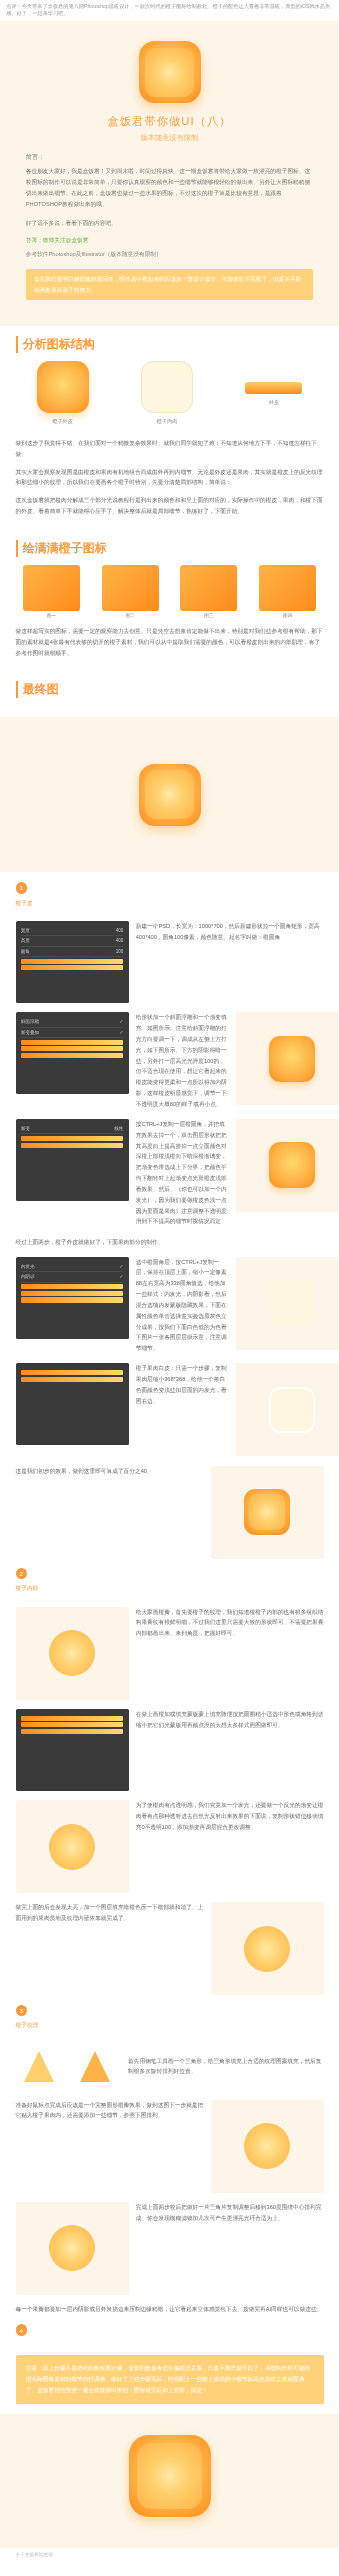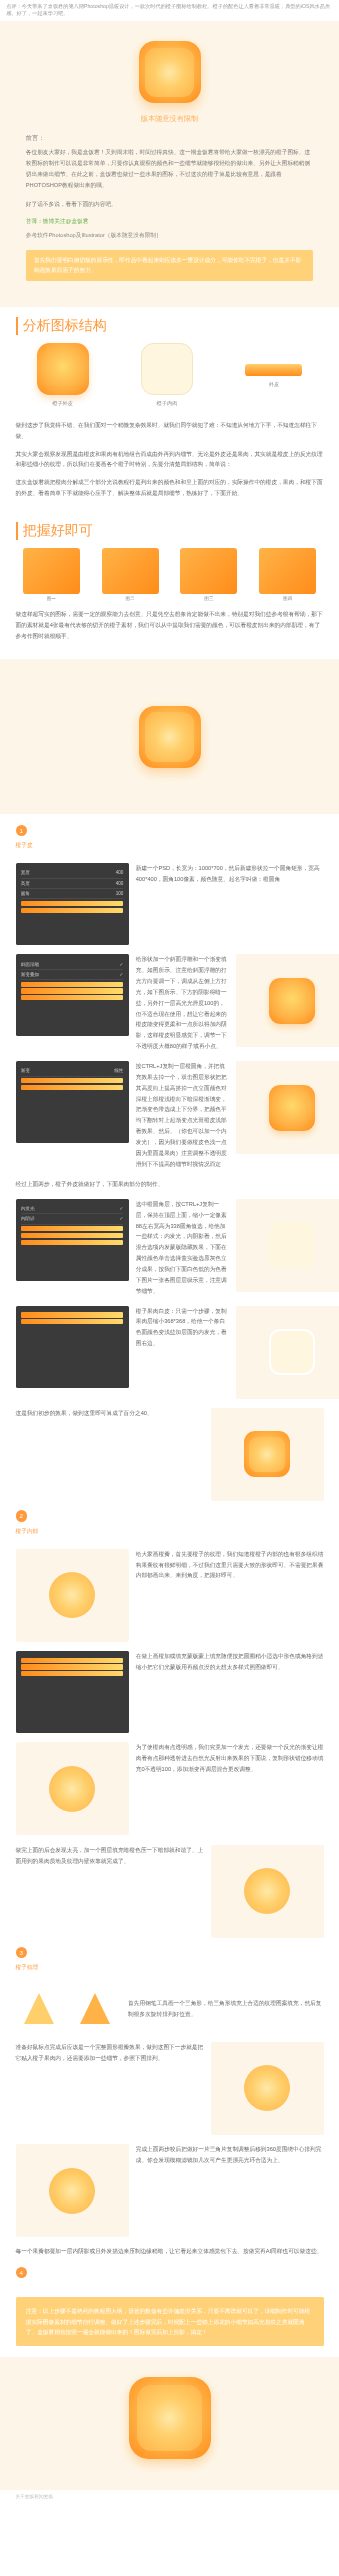--- a/index.html
+++ b/index.html
@@ -10,21 +10,21 @@
   .hero-icon { width: 62px; height: 62px; margin: 0 auto 10.3px; border-radius: 15.5px; background: radial-gradient(circle at 50% 45%, #ffd96b 0%, #ffb347 50%, #ff8c1a 100%); position: relative; box-shadow: 0 4.1px 10.3px rgba(255,140,0,.3); }
   .hero-icon::after { content:""; position:absolute; inset:6.2px; border-radius:11.3px; background: radial-gradient(circle, #ffe9a8 0%, #ffcf6b 40%, #ffb347 100%); }
   .hero-title { font-size: 11.3px; color: #ff9a3c; font-weight: 400; letter-spacing: 1px; margin-bottom: 4.1px; }
   .hero-sub { font-size: 7.2px; color: #ffb05c; margin-bottom: 10.3px; }
   .intro-label { font-size: 6.2px; color: #888; margin: 6.2px 0 4.1px; text-align: left; padding: 0 15.5px; }
   .intro-text { font-size: 5.7px; color: #777; line-height: 1.9; text-align: left; padding: 0 15.5px 8.2px; }
   .moss { font-size:5.7px; color:#6ab04c; padding:0 15.5px 6.2px; text-align:left;}
   .version { font-size:5.7px; color:#888; padding:0 15.5px 10.3px; text-align:left;}
   .hint-box { background:#ffd27a; color:#fff; font-size:5.7px; padding:5.2px 8.2px; margin:0 15.5px 10.3px; border-radius:1.5px; line-height:1.8; text-align:left;}
   .section { padding: 10.3px 15.5px 5.2px; }
-  .section-h { color:#ff9a3c; font-size:14px; border-left:2.1px solid #ff9a3c; padding-left:5.2px; margin-bottom:8.2px; font-weight:400;}
+  .section-h { color:#ff9a3c; font-size:12px; border-left:2.1px solid #ff9a3c; padding-left:5.2px; margin-bottom:8.2px; font-weight:700;}
   .section-p { font-size:5.7px; color:#666; line-height:1.9; margin-bottom:7.2px;}
   .struct-row { display:flex; justify-content:space-around; gap:10.3px; margin:8.2px 0 12.4px; }
   .struct-item { text-align:center; font-size:5.2px; color:#888; }
   .shape { width:52px; height:52px; border-radius:12.4px; margin-bottom:4.1px; display:inline-block;}
   .shape-orange { background:radial-gradient(circle at 50% 45%,#ffd96b 0%,#ffb347 55%,#ff8c1a 100%); box-shadow:0 3.1px 7.2px rgba(255,140,0,.25);}
   .shape-flesh { background:#fff6e0; border:1px solid #f5e4c0;}
   .shape-peel { background:linear-gradient(180deg,#ffcf6b,#ff8c1a); height:12.4px; width:57px; border-radius:3.1px; margin-top:20.6px;}
   .refs { display:flex; justify-content:space-around; gap:7.2px; margin:5.2px 0 8.2px;}
   .ref-img { width:57px; height:46px; background:linear-gradient(135deg,#ffb347,#ff8c1a); border-radius:3.1px; position:relative;}
   .ref-cap { font-size:4.6px; color:#888; text-align:center; margin-top:2.1px;}
@@ -54,20 +54,21 @@
   .circ-head{padding:0 15.5px 5.2px;}
 </style>
 </head>
 <body>
 
 <div class="page">
   <div class="top-meta">点评：今天带来了盒饭君的第八期Photoshop温暖设计，一款次时代的橙子图标绘制教程。橙子的配色让人看着非常温暖，典型的iOS风水晶质感。好了，一起来学习吧。</div>
 
   <div class="hero">
     <div class="hero-icon"></div>
+    <div class="hero-title">盒饭君带你做UI（八）</div>
     <div class="hero-sub">版本随意没有限制</div>
     <div class="intro-label">前言：</div>
     <div class="intro-text">各位朋友大家好，我是盒饭君！又到周末啦，时间过得真快。这一期盒饭君将带给大家做一枚漂亮的橙子图标。这枚图标的制作可以说是非常简单，只要你认真观察的颜色和一些细节就能够很轻松的做出来。另外让大图标稍稍侧切出来做出细节。在此之前，盒饭君也做过一些水果的图标，不过这次的橙子算是比较有意思，是跟着PHOTOSHOP教程做出来的哦。</div>
     <div class="intro-text">好了话不多说，看看下面的内容吧。</div>
     <div class="moss">苔薄：微博关注@盒饭君</div>
     <div class="version">参考软件Photoshop及Illustrator（版本随意没有限制）</div>
     <div class="hint-box">首先我们要明白侧切板的展示性，即作品中看起来则应该多一重设计成分，可能你吃不完橙子，但是并不影响画效果而需子的努力。</div>
   </div>
 
   <div class="section">
@@ -85,21 +86,21 @@
         <span class="shape shape-peel"></span>
         <div>外皮</div>
       </div>
     </div>
     <div class="section-p">做到这步了我觉得不错。在我们面对一个稍微复杂效果时。就我们同学就犯了难：不知道从何地方下手，不知道怎样往下做。</div>
     <div class="section-p">其实大家会观察发现图是由橙皮和果肉有机地组合而成由外再到内细节。无论是外皮还是果肉，其实就是橙皮上的反光纹理和那些细小的纹理，所以我们在要画各个橙子时特别，先要分清楚局部结构，简单说：</div>
     <div class="section-p">这次盒饭君就把橙肉分解成三个部分光说教程行是列出来的颜色和和呈上面的对应的，实际操作中的橙皮，果肉，和橙下面的外皮。看着简单下手就能得心应手了。解决整体后就是局部细节，熟练好了，下面开始。</div>
   </div>
 
   <div class="section">
-    <div class="section-h">把握好即可</div>
+    <div class="section-h">绘满满橙子图标</div>
     <div class="refs">
       <div>
           <div class="ref-img"></div>
           <div class="ref-cap">图一</div>
         </div>
       <div>
           <div class="ref-img"></div>
           <div class="ref-cap">图二</div>
         </div>
       <div>
@@ -107,20 +108,23 @@
           <div class="ref-cap">图三</div>
         </div>
       <div>
           <div class="ref-img"></div>
           <div class="ref-cap">图四</div>
         </div>
     </div>
     <div class="section-p">做这样超写实的图标，需要一定的观察能力去创意。只是凭空去想象肯定能做不出来，特别是对我们些参考很有帮助，那下面的素材就是4张最有代表够的切开的橙子素材，我们可以从中提取我们需要的颜色，可以看橙皮剖出来的内部肌理，有了参考作图时就很顺手。</div>
   </div>
 
+  <div class="section">
+    <div class="section-h">最终图</div>
+  </div>
   <div class="big-preview">
     <div class="hero-icon"></div>
   </div>
 
   <div class="circ-head">
       <div class="step-num">1</div>
     <div class="section-p" style="color:#ff9a3c;">橙子皮</div>
   </div>
 
   <div class="step-row">

